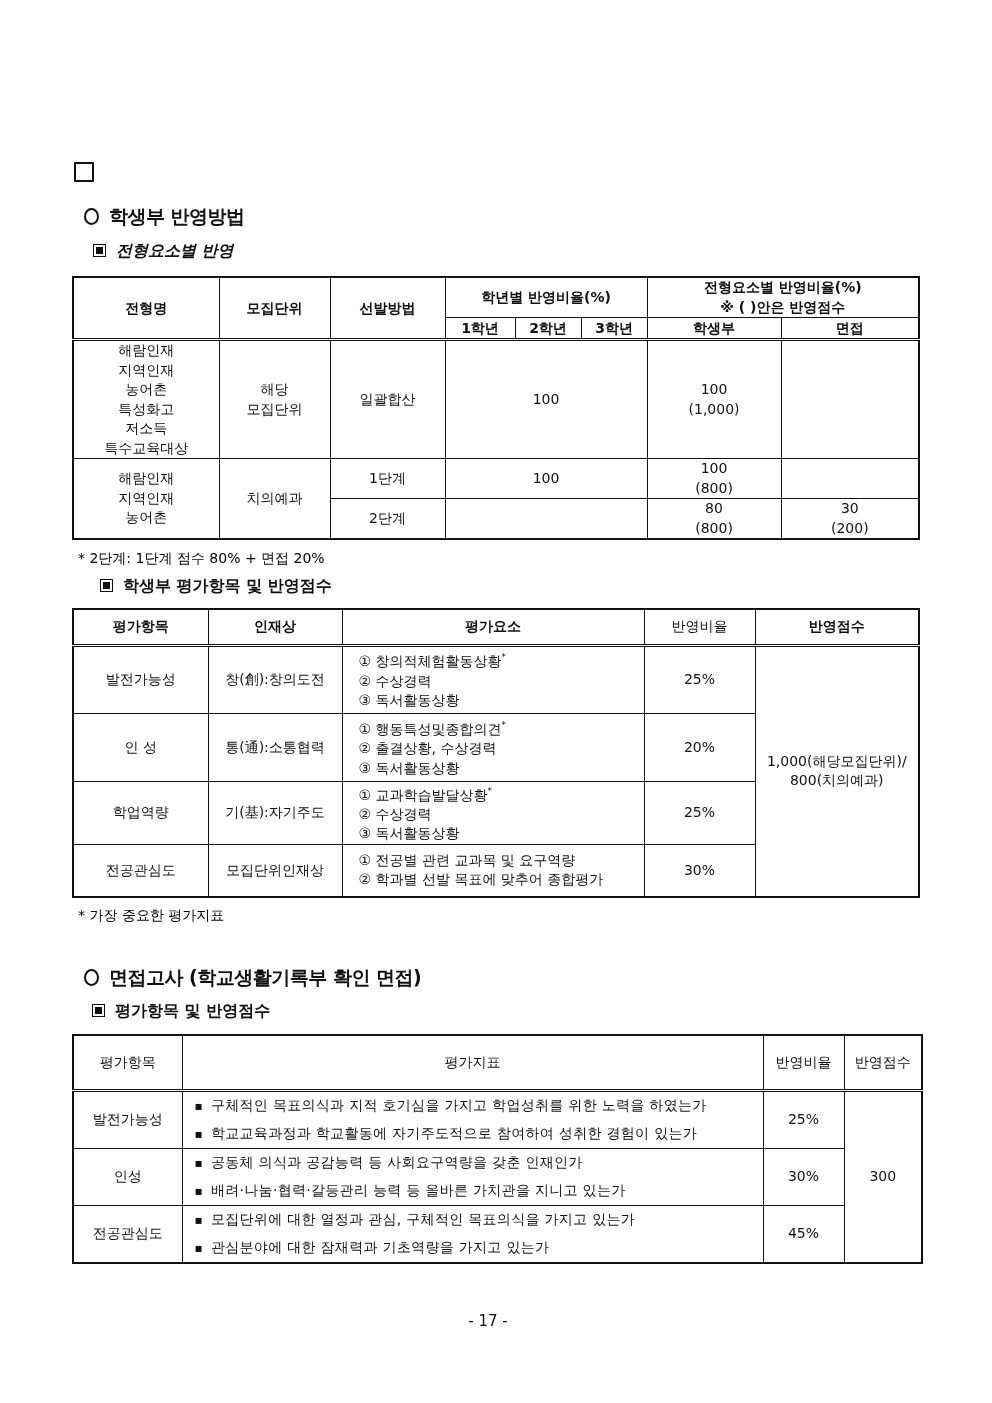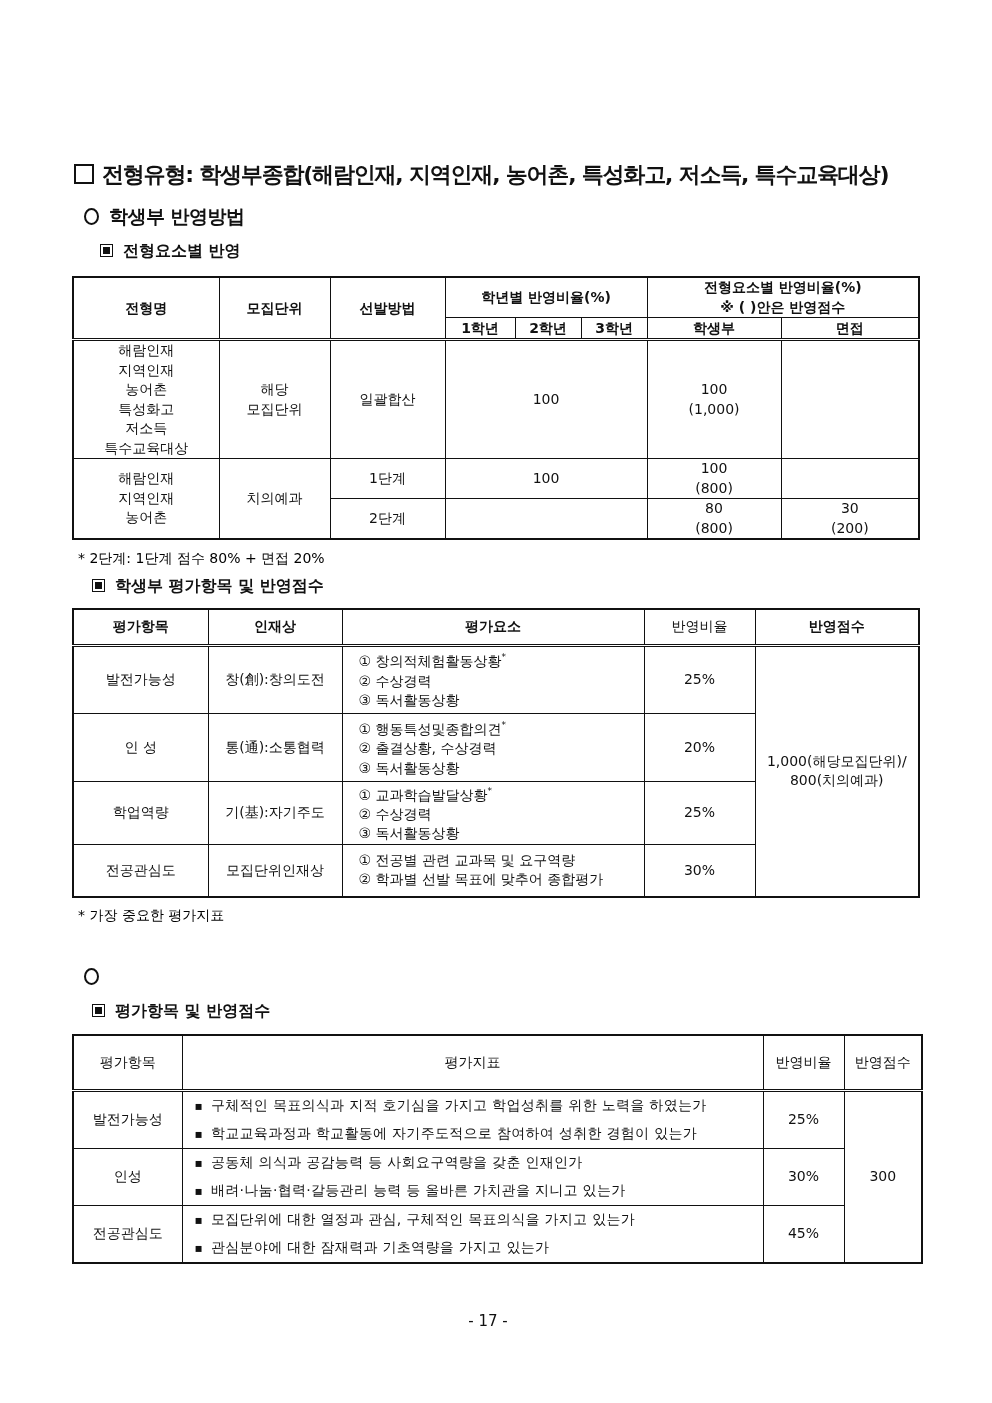--- a/index.html
+++ b/index.html
@@ -23,25 +23,25 @@
   .left { text-align: left; padding-left: 16px; }
   .bul { text-align: left; padding-left: 12px; }
   .bul div { line-height: 27px; white-space: nowrap; letter-spacing: 0.3px; }
   .bul div::before { content: "\25AA"; margin-right: 8px; font-size: 12px; }
   sup { font-size: 9px; }
   .page { left: 0; width: 976px; top: 1312px; text-align: center; font-size: 15px; }
 </style>
 </head>
 <body>
 
-<div class="abs title"><span class="box"></span><span>전형유형: 학생부종합(해람인재, 지역인재, 농어촌, 특성화고, 저소득, 특수교육대상)</span></div>
+<div class="abs title"><span class="box"></span></div>
 
 <div class="abs h2" style="left:84px;top:204px;"><span class="circ"></span><span>학생부 반영방법</span></div>
 
-<div class="abs h3" style="left:100px;top:241px;"><span class="sq"></span><span>전형요소별 반영</span></div>
+<div class="abs h3" style="left:93px;top:241px;font-style:italic;"><span class="sq"></span><span>전형요소별 반영</span></div>
 
 <table class="tbl" style="left:72px;top:276px;width:846px;">
   <colgroup>
     <col style="width:146px">
       <col style="width:111px">
       <col style="width:115px">
     <col style="width:70px">
       <col style="width:66px">
       <col style="width:66px">
     <col style="width:134px">
@@ -111,21 +111,21 @@
     <td class="lines">
       <div>30</div>
       <div>(200)</div>
     </td>
   </tr>
 </tbody>
   </table>
 
 <div class="abs note" style="left:78px;top:550px;">* 2단계: 1단계 점수 80% + 면접 20%</div>
 
-<div class="abs h3" style="left:92px;top:576px;"><span class="sq"></span><span>학생부 평가항목 및 반영점수</span></div>
+<div class="abs h3" style="left:100px;top:576px;"><span class="sq"></span><span>학생부 평가항목 및 반영점수</span></div>
 
 <table class="tbl" style="left:72px;top:608px;width:846px;">
   <colgroup>
     <col style="width:135px">
       <col style="width:134px">
       <col style="width:302px">
       <col style="width:111px">
       <col style="width:164px">
   </colgroup>
   <tbody>
@@ -177,21 +177,21 @@
       <div>① 전공별 관련 교과목 및 요구역량</div>
       <div>② 학과별 선발 목표에 맞추어 종합평가</div>
     </td>
     <td>30%</td>
   </tr>
 </tbody>
   </table>
 
 <div class="abs note" style="left:78px;top:907px;">* 가장 중요한 평가지표</div>
 
-<div class="abs h2" style="left:84px;top:965px;"><span class="circ"></span></div>
+<div class="abs h2" style="left:84px;top:965px;"><span class="circ"></span><span>면접고사 (학교생활기록부 확인 면접)</span></div>
 
 <div class="abs h3" style="left:92px;top:1001px;text-align:center;"><span class="sq"></span><span>평가항목 및 반영점수</span></div>
 
 <table class="tbl" style="left:72px;top:1034px;width:849px;">
   <colgroup>
     <col style="width:109px">
       <col style="width:581px">
       <col style="width:81px">
       <col style="width:78px">
   </colgroup>

